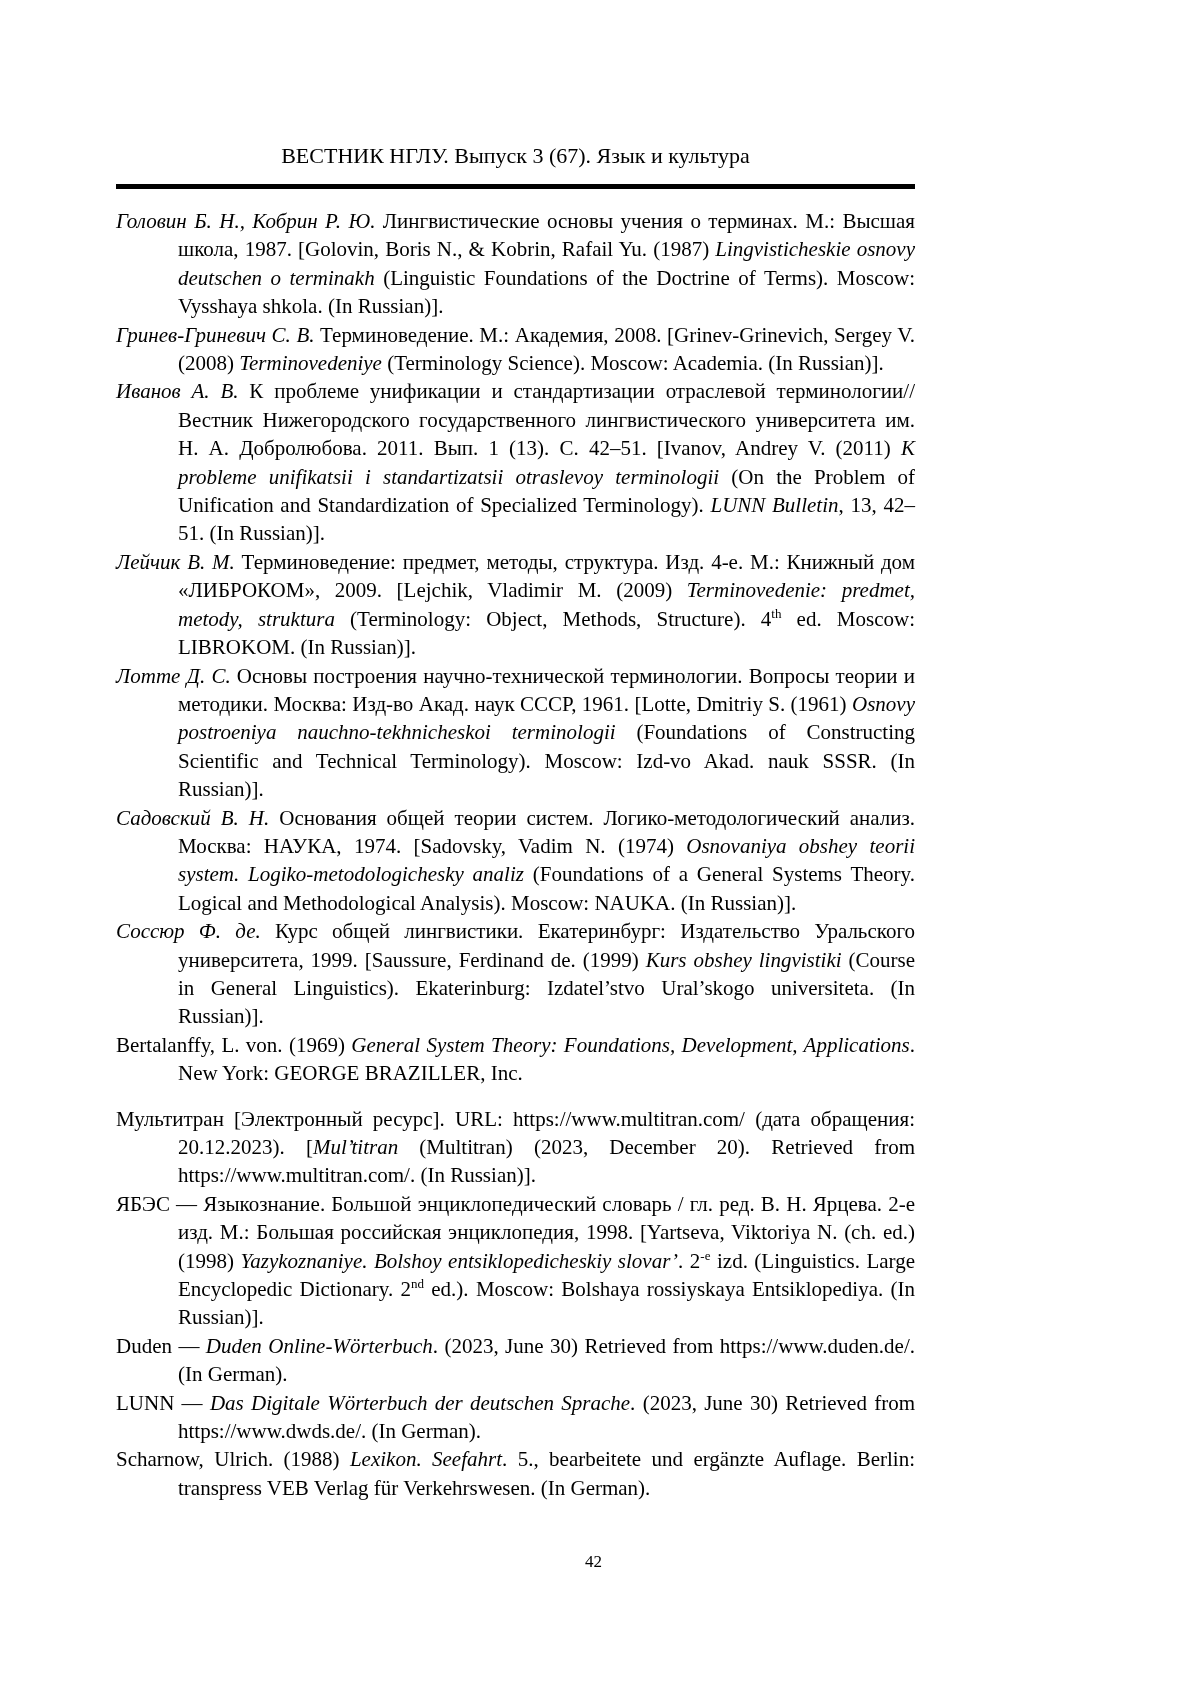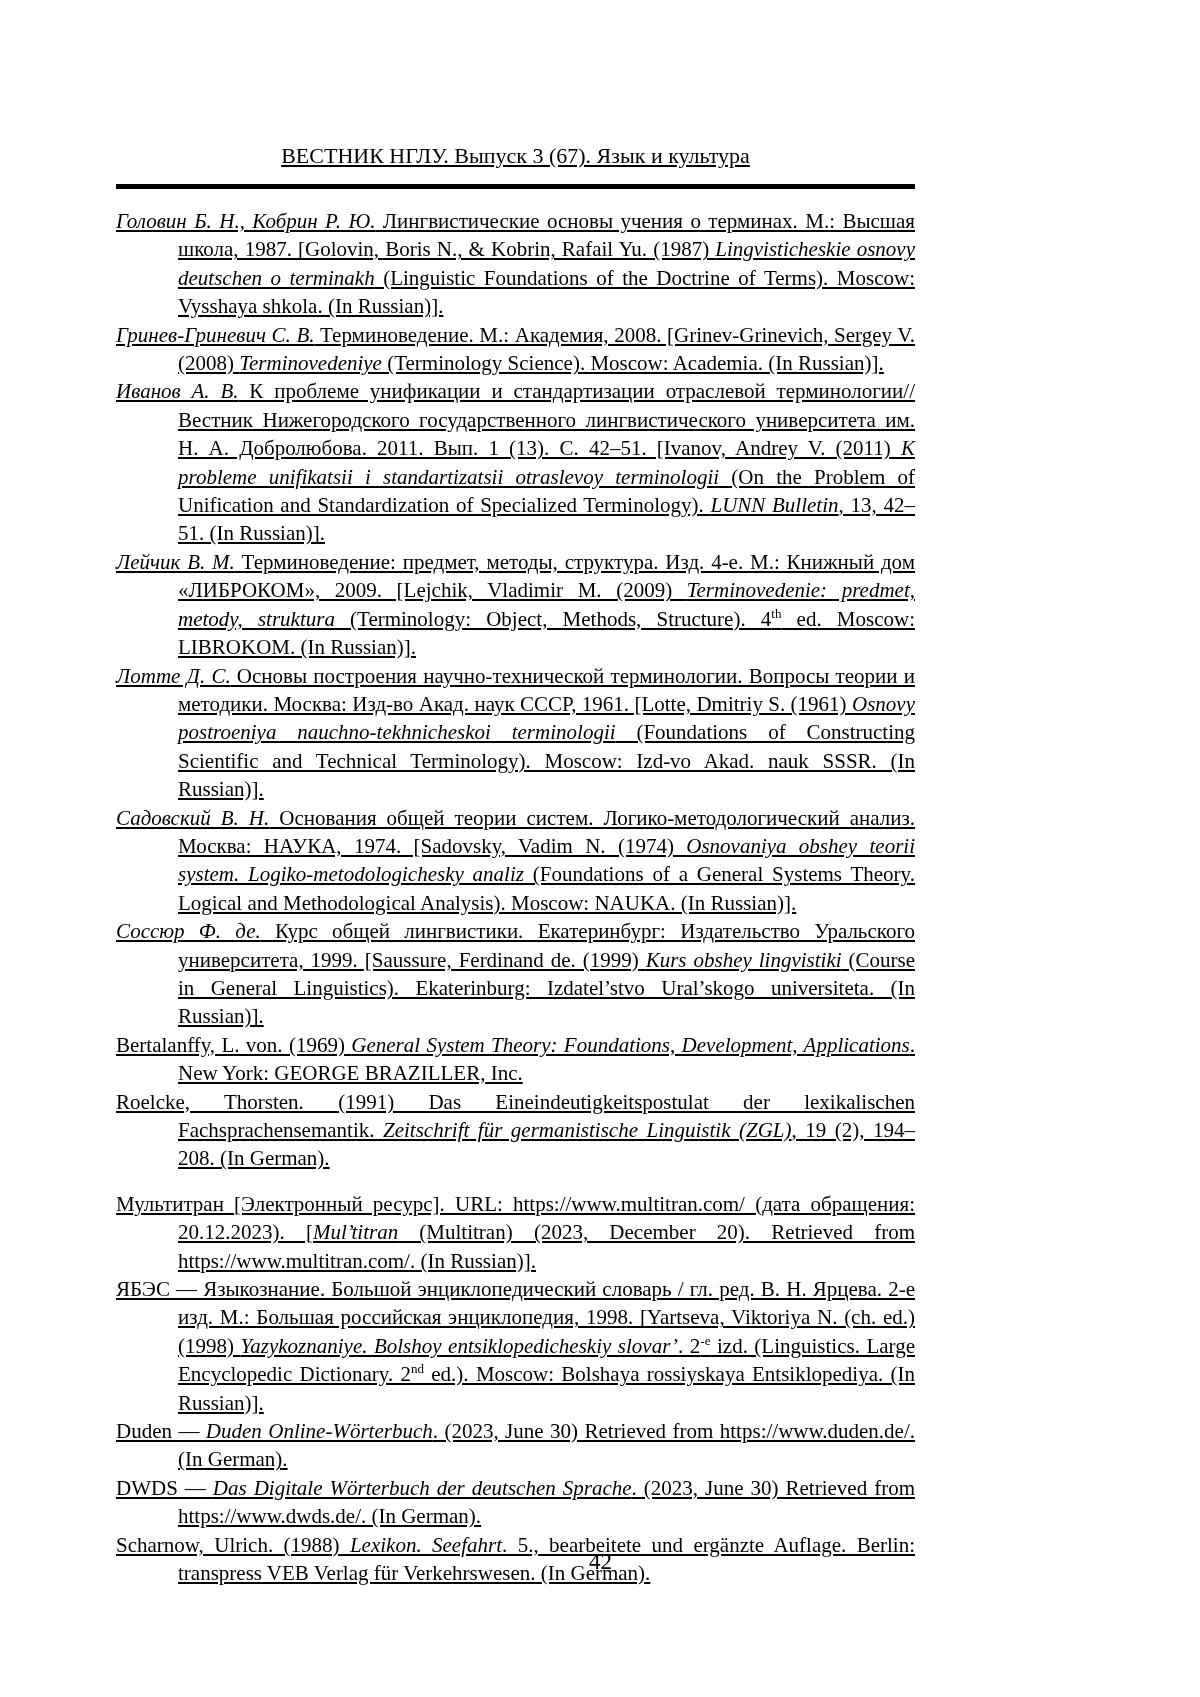--- a/index.html
+++ b/index.html
@@ -14,21 +14,20 @@
     overflow: hidden;
     font-family: "Liberation Serif", "DejaVu Serif", serif;
     color: #000000;
   }
   .page {
     position: relative;
     box-sizing: border-box;
     width: 1028px;
     height: 1697px;
     padding: 143px 113px 0 116px;
-    text-decoration: underline;
   }
   .running-head {
     text-align: center;
     font-size: 22px;
     line-height: 26px;
     white-space: nowrap;
   }
   .head-rule {
     margin-top: 15px;
     height: 5px;
@@ -59,24 +58,24 @@
     font-size: 22px;
     line-height: 27px;
     font-weight: bold;
   }
   .refs.dicts {
     margin-top: 17px;
   }
   .page-number {
     position: absolute;
     top: 1548px;
-    left: 115px;
+    left: 108px;
     width: 971px;
     text-align: center;
-    font-size: 23px;
+    font-size: 17px;
     line-height: 28px;
   }
 </style>
 </head>
 <body>
 
 <div class="page">
 
   <div class="running-head">ВЕСТНИК НГЛУ. Выпуск 3 (67). Язык и культура</div>
 
@@ -84,27 +83,26 @@
 
   <div class="refs first">
     <p><span style="font-style: italic;">Головин Б. Н., Кобрин Р. Ю.</span><span> Лингвистические основы учения о терминах. М.: Высшая школа, 1987. [Golovin, Boris N., &amp; Kobrin, Rafail Yu. (1987) </span><span style="font-style: italic;">Lingvisticheskie osnovy deutschen o terminakh</span><span> (Linguistic Foundations of the Doctrine of Terms). Moscow: Vysshaya shkola. (In Russian)].</span></p>
     <p><span style="font-style: italic;">Гринев-Гриневич С. В.</span><span> Терминоведение. М.: Академия, 2008. [Grinev-Grinevich, Sergey V. (2008) </span><span style="font-style: italic;">Terminovedeniye</span><span> (Terminology Science). Moscow: Academia. (In Russian)].</span></p>
     <p><span style="font-style: italic;">Иванов А. В.</span><span> К проблеме унификации и стандартизации отраслевой терминологии// Вестник Нижегородского государственного лингвистического университета им. Н. А. Добролюбова. 2011. Вып. 1 (13). С. 42–51. [Ivanov, Andrey V. (2011) </span><span style="font-style: italic;">K probleme unifikatsii i standartizatsii otraslevoy terminologii</span><span> (On the Problem of Unification and Standardization of Specialized Terminology). </span><span style="font-style: italic;">LUNN Bulletin</span><span>, 13, 42–51. (In Russian)].</span></p>
     <p><span style="font-style: italic;">Лейчик В. М.</span><span> Терминоведение: предмет, методы, структура. Изд. 4-е. М.: Книжный дом «ЛИБРОКОМ», 2009. [Lejchik, Vladimir M. (2009) </span><span style="font-style: italic;">Terminovedenie: predmet, metody, struktura</span><span> (Terminology: Object, Methods, Structure). 4</span><span class="sup">th</span><span> ed. Moscow: LIBROKOM. (In Russian)].</span></p>
     <p><span style="font-style: italic;">Лотте Д. С.</span><span> Основы построения научно-технической терминологии. Вопросы теории и методики. Москва: Изд-во Акад. наук СССР, 1961. [Lotte, Dmitriy S. (1961) </span><span style="font-style: italic;">Osnovy postroeniya nauchno-tekhnicheskoi terminologii</span><span> (Foundations of Constructing Scientific and Technical Terminology). Moscow: Izd-vo Akad. nauk SSSR. (In Russian)].</span></p>
     <p><span style="font-style: italic;">Садовский В. Н.</span><span> Основания общей теории систем. Логико-методологический анализ. Москва: НАУКА, 1974. [Sadovsky, Vadim N. (1974) </span><span style="font-style: italic;">Osnovaniya obshey teorii system. Logiko-metodologichesky analiz</span><span> (Foundations of a General Systems Theory. Logical and Methodological Analysis). Moscow: NAUKA. (In Russian)].</span></p>
     <p><span style="font-style: italic;">Соссюр Ф. де.</span><span> Курс общей лингвистики. Екатеринбург: Издательство Уральского университета, 1999. [Saussure, Ferdinand de. (1999) </span><span style="font-style: italic;">Kurs obshey lingvistiki</span><span> (Course in General Linguistics). Ekaterinburg: Izdatel’stvo Ural’skogo universiteta. (In Russian)].</span></p>
     <p><span>Bertalanffy, L. von. (1969) </span><span style="font-style: italic;">General System Theory: Foundations, Development, Applications</span><span>. New York: GEORGE BRAZILLER, Inc.</span></p>
-    <p><span>Roelcke, Thorsten. (1991) Das Eineindeutigkeitspostulat der lexikalischen Fachsprachensemantik. </span><span style="font-style: italic;">Zeitschrift für germanistische Linguistik (ZGL)</span><span>, 19 (2), 194–208. (In German).</span></p>
   </div>
 
 
   <div class="refs dicts">
     <p><span>Мультитран [Электронный ресурс]. URL: https://www.multitran.com/ (дата обращения: 20.12.2023). [</span><span style="font-style: italic;">Mul’titran</span><span> (Multitran) (2023, December 20). Retrieved from https://www.multitran.com/. (In Russian)].</span></p>
     <p><span>ЯБЭС — Языкознание. Большой энциклопедический словарь / гл. ред. В. Н. Ярцева. 2-е изд. М.: Большая российская энциклопедия, 1998. [Yartseva, Viktoriya N. (ch. ed.) (1998) </span><span style="font-style: italic;">Yazykoznaniye. Bolshoy entsiklopedicheskiy slovar’</span><span>. 2</span><span class="sup">-e</span><span> izd. (Linguistics. Large Encyclopedic Dictionary. 2</span><span class="sup">nd</span><span> ed.). Moscow: Bolshaya rossiyskaya Entsiklopediya. (In Russian)].</span></p>
     <p><span>Duden — </span><span style="font-style: italic;">Duden Online-Wörterbuch</span><span>. (2023, June 30) Retrieved from https://www.duden.de/. (In German).</span></p>
-    <p><span>DWDS — </span><span style="font-style: italic;">Das Digitale Wörterbuch der deutschen Sprache</span><span>. (2023, June 30) Retrieved from https://www.dwds.de/. (In German).</span></p>
+    <p><span>LUNN — </span><span style="font-style: italic;">Das Digitale Wörterbuch der deutschen Sprache</span><span>. (2023, June 30) Retrieved from https://www.dwds.de/. (In German).</span></p>
     <p><span>Scharnow, Ulrich. (1988) </span><span style="font-style: italic;">Lexikon. Seefahrt</span><span>. 5., bearbeitete und ergänzte Auflage. Berlin: transpress VEB Verlag für Verkehrswesen. (In German).</span></p>
   </div>
 
   <div class="page-number">42</div>
 
 </div>
 
 </body></html>

